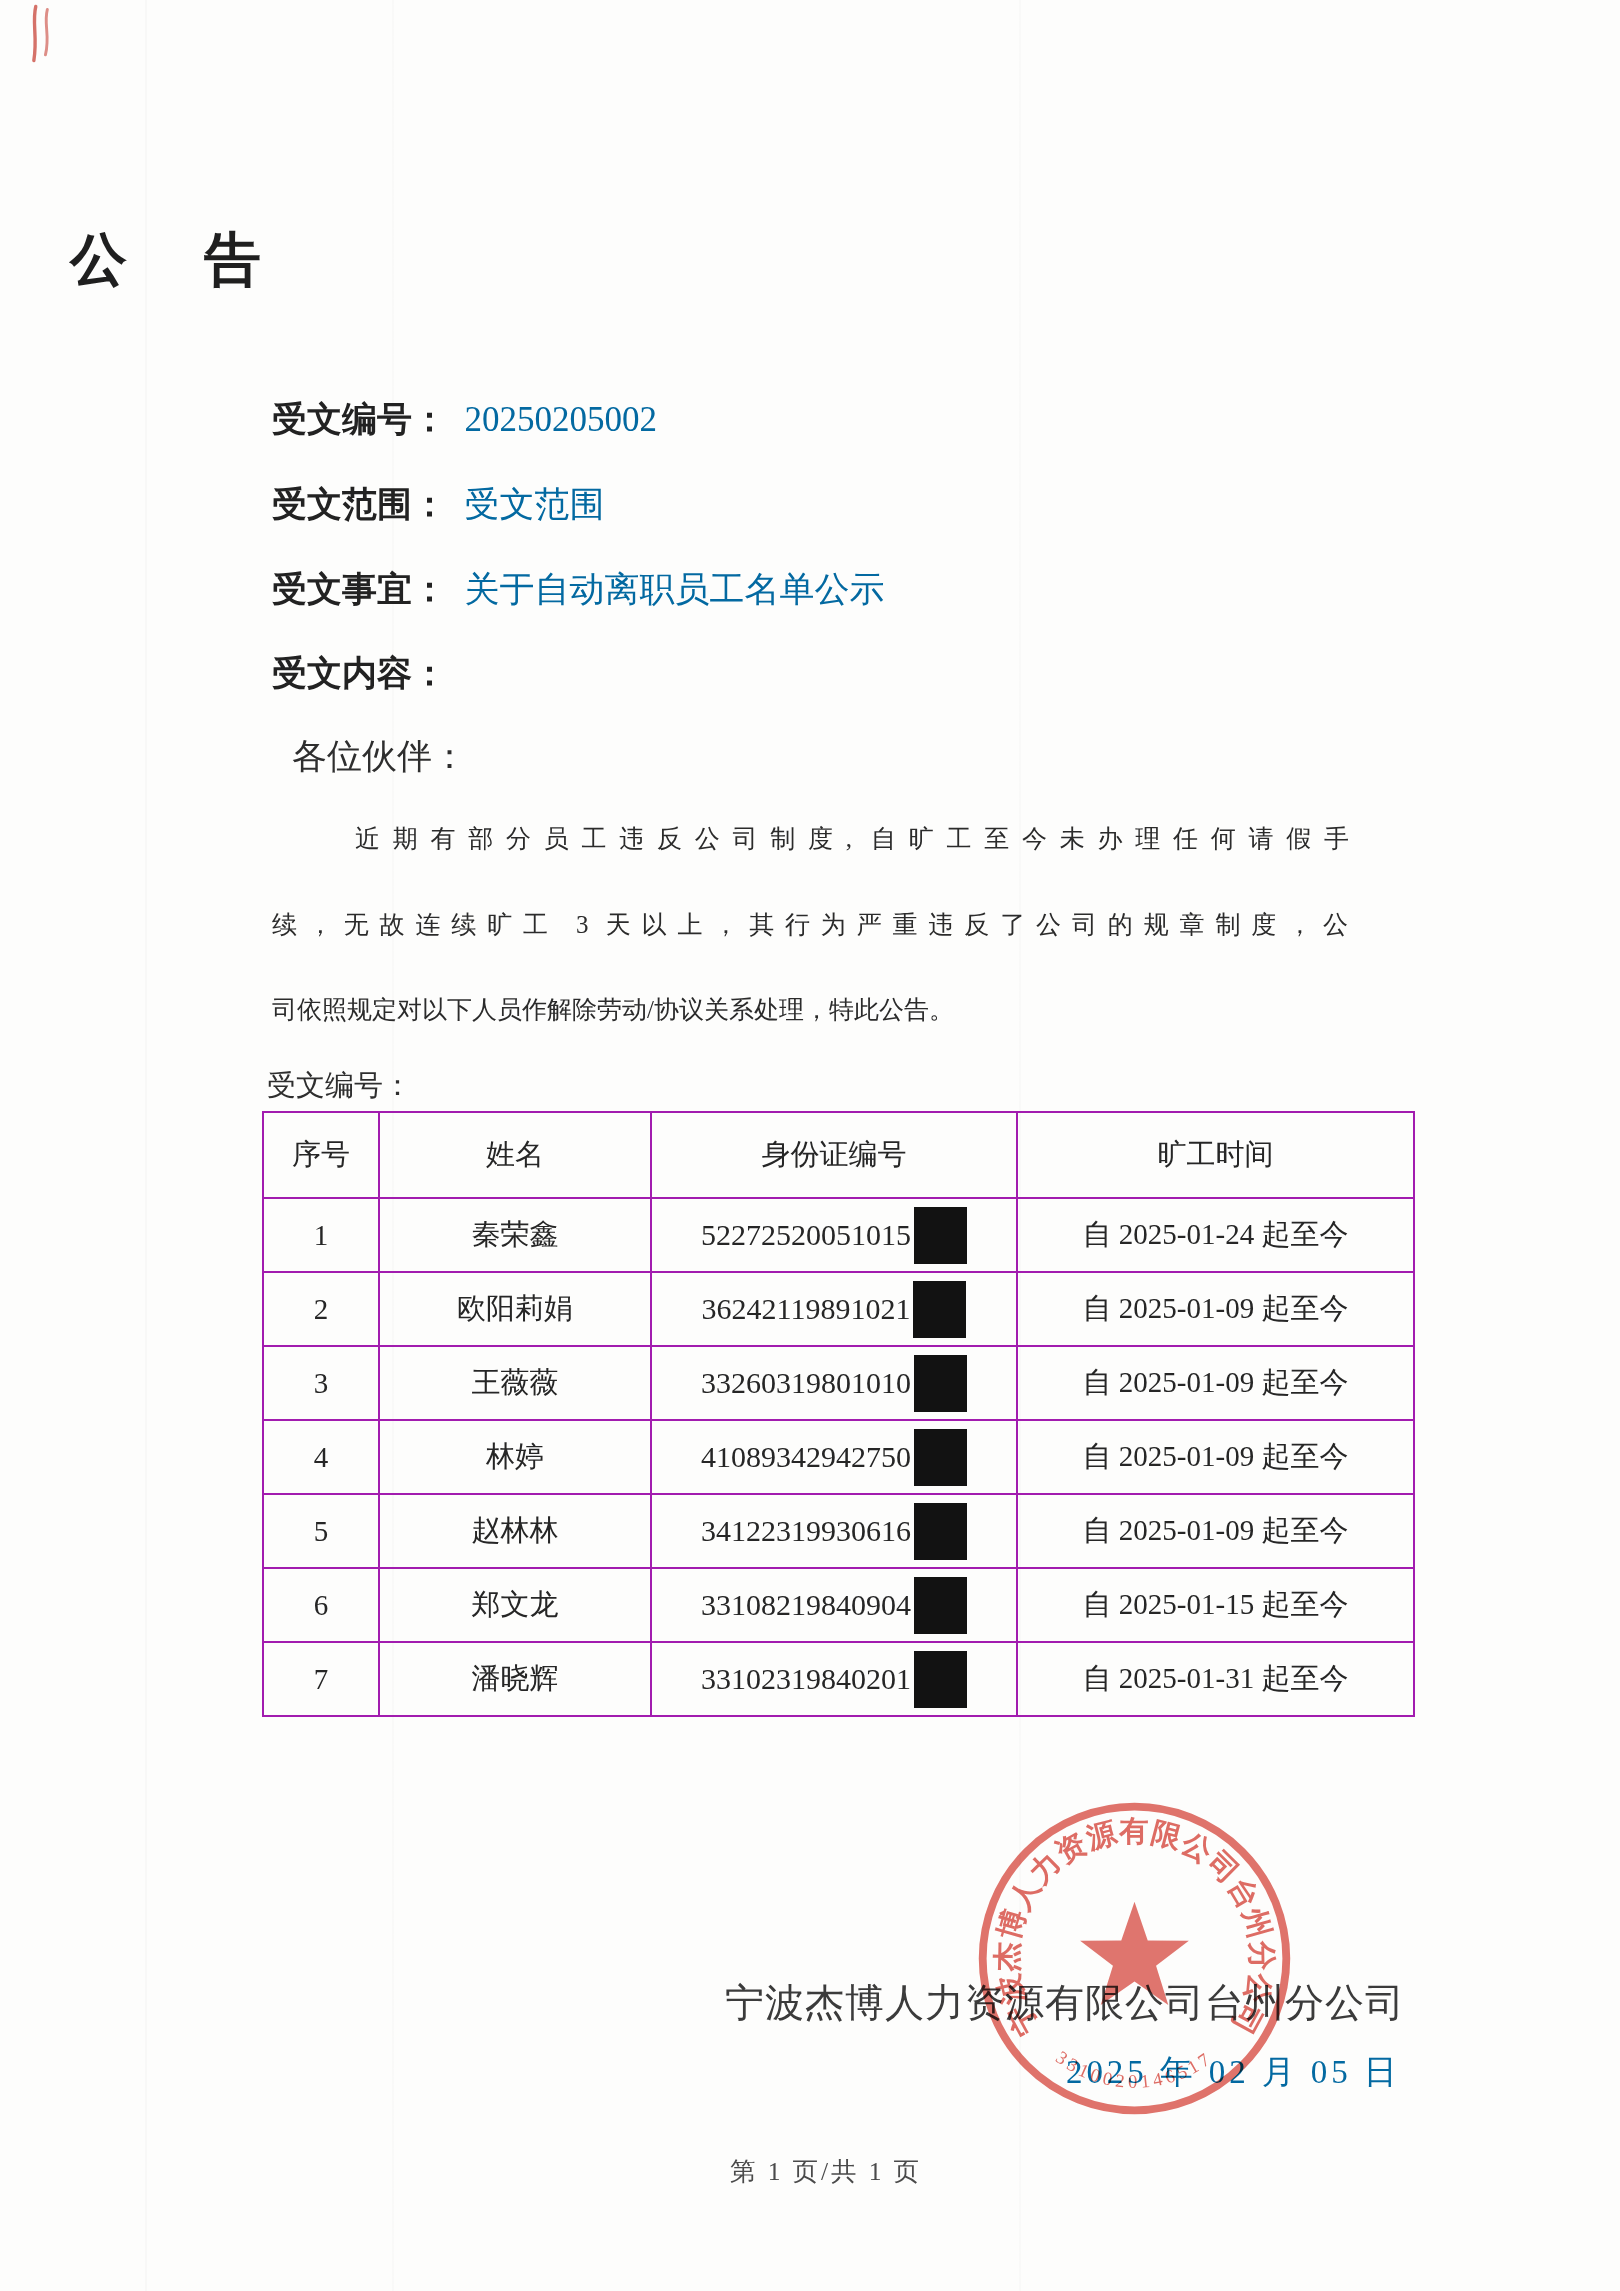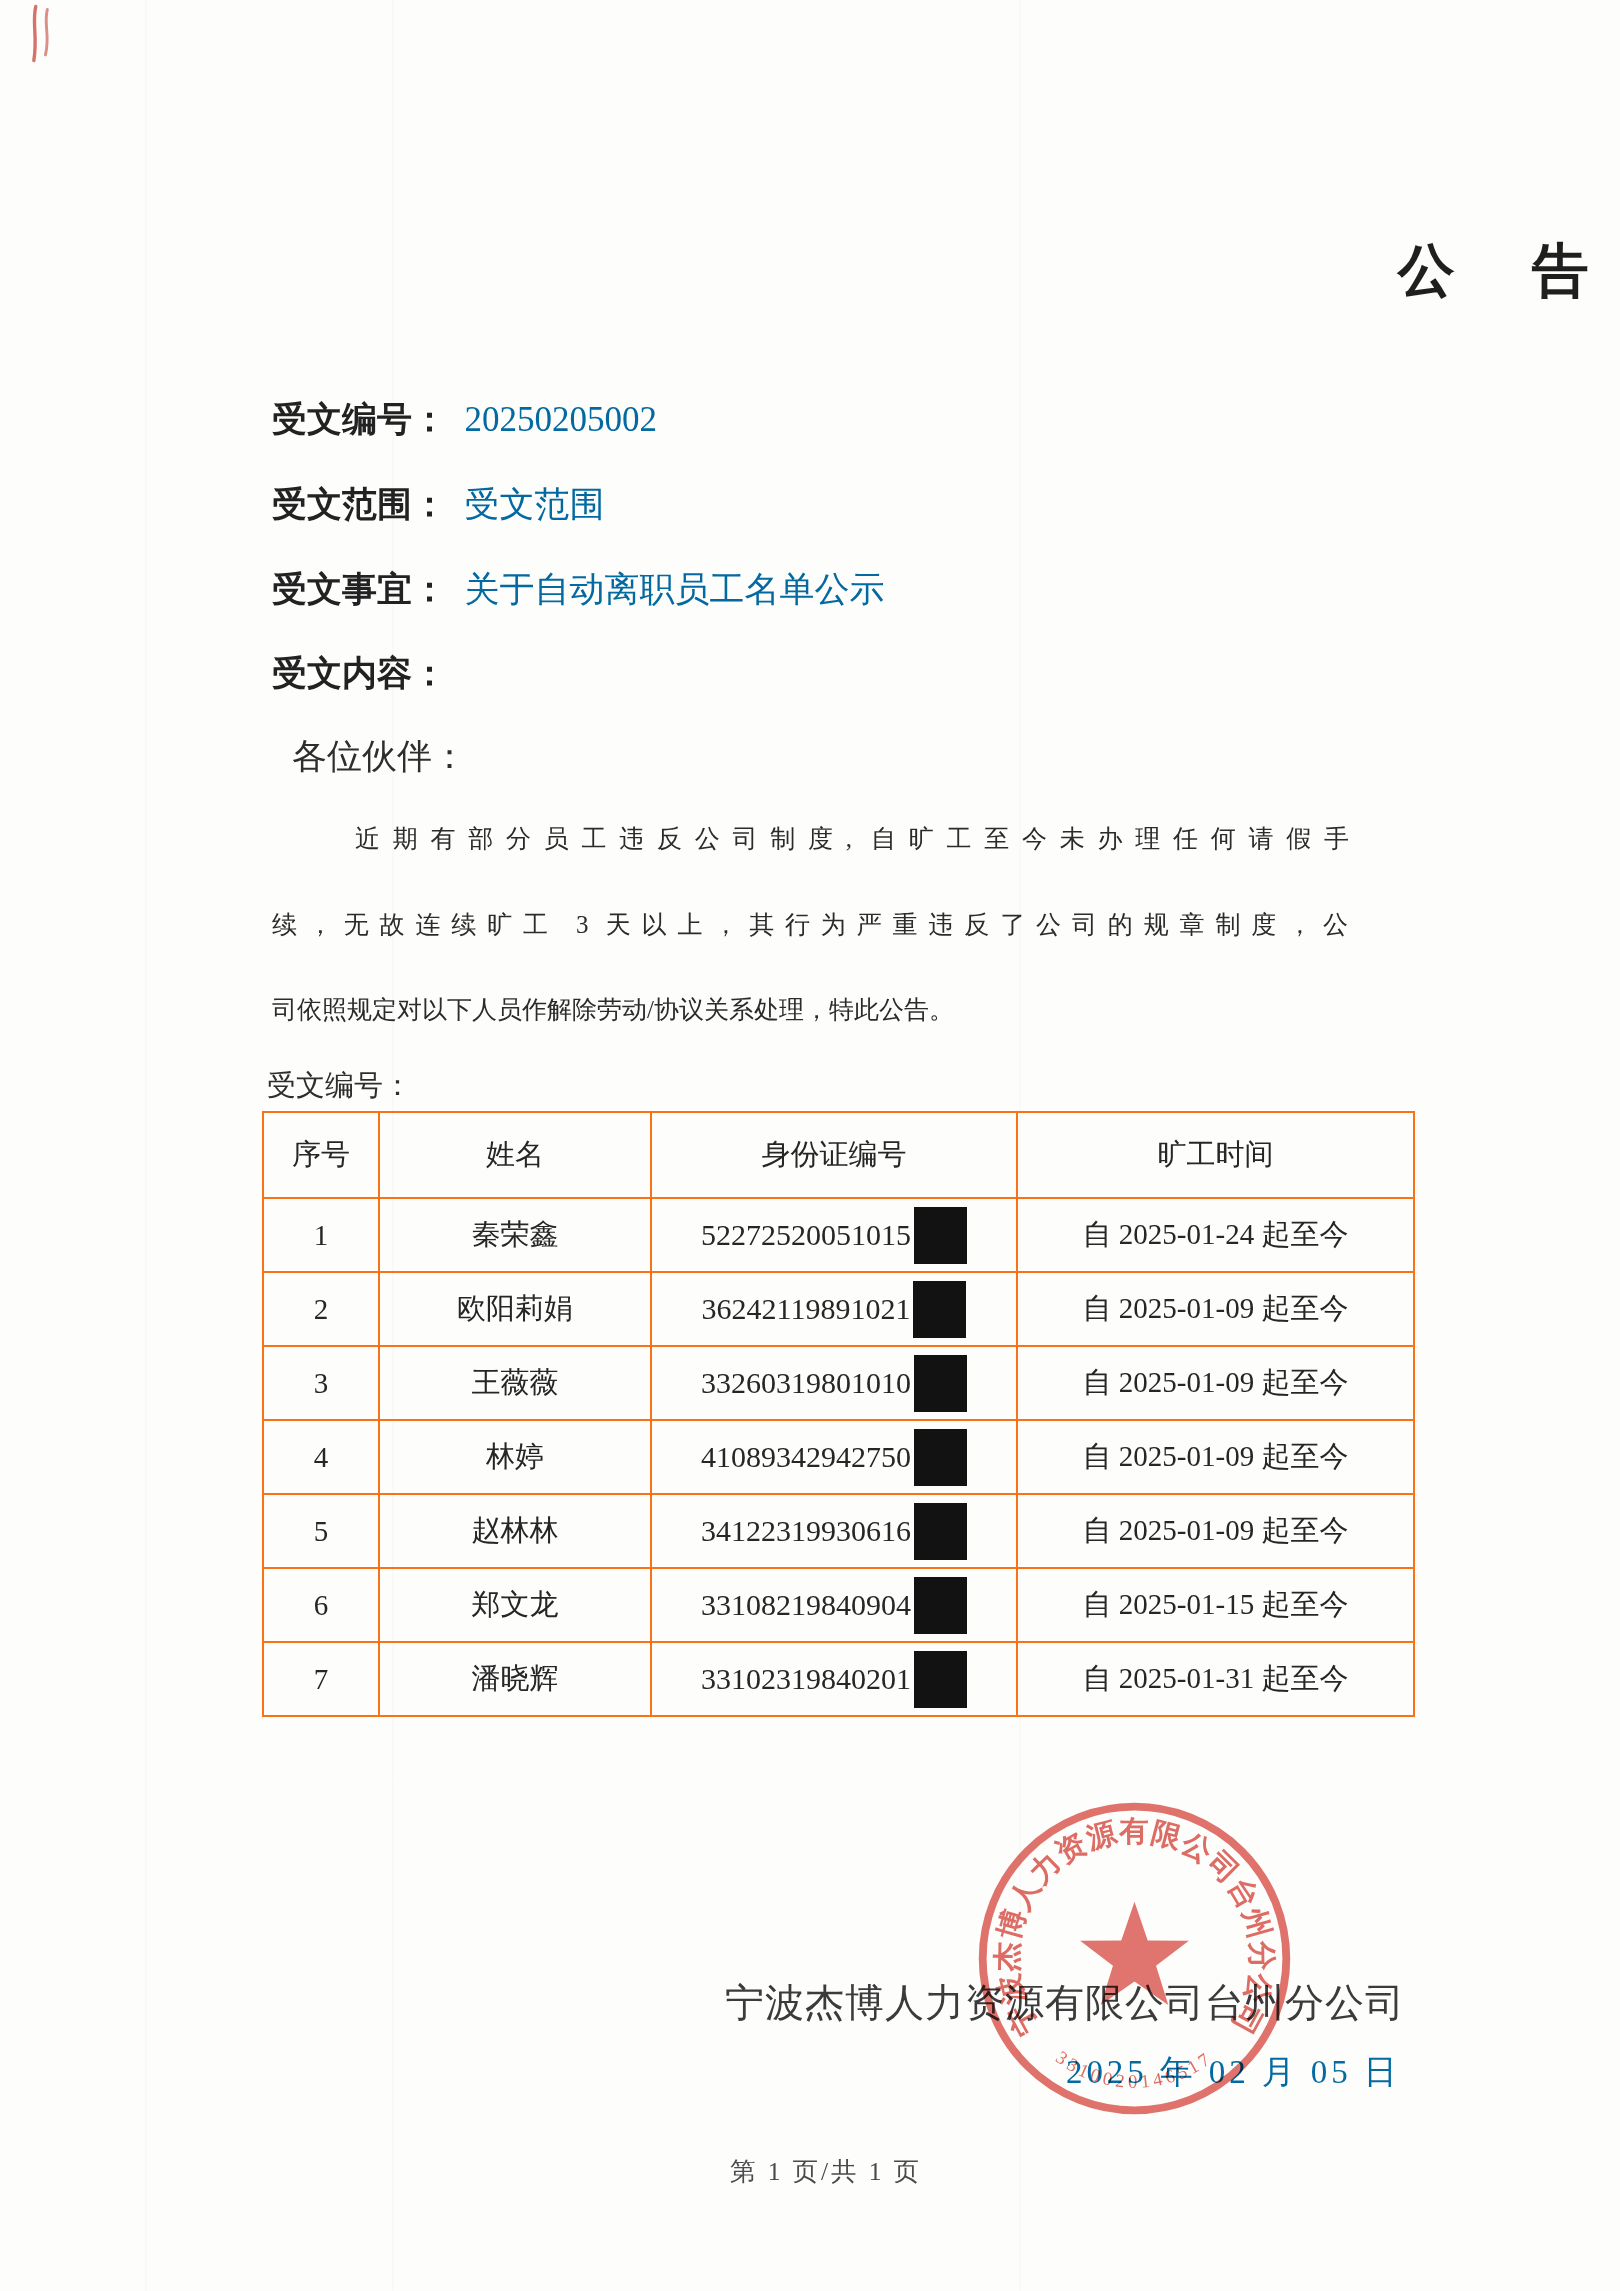--- a/index.html
+++ b/index.html
@@ -13,38 +13,38 @@
   }
   
   .scan-streaks{
     position:absolute;inset:0;pointer-events:none;
     background:
       linear-gradient(90deg, rgba(0,0,0,0.02) 0 2px, transparent 2px) 145px 0/1620px 100% no-repeat,
       linear-gradient(90deg, rgba(0,0,0,0.015) 0 2px, transparent 2px) 392px 0/1620px 100% no-repeat,
       linear-gradient(90deg, rgba(0,0,0,0.015) 0 2px, transparent 2px) 1019px 0/1620px 100% no-repeat;
   }
   .doc-title{
-    position:absolute;left:0;top:233px;width:1620px;
-    text-align:right;padding-left:34px;box-sizing:border-box;
+    position:absolute;left:0;top:222px;width:1620px;
+    text-align:left;padding-left:70px;box-sizing:border-box;
     font-size:57px;font-weight:700;letter-spacing:0.55em;color:#1f1f1f;
   }
   .meta-row{position:absolute;left:272px;font-size:35px;white-space:nowrap;}
   .meta-label{font-weight:700;color:#222;}
   .meta-value{font-weight:400;margin-left:17.6px;color:#0369a1;}
   .salutation{position:absolute;left:272px;top:733px;font-size:35px;margin-left:20px;}
   .para-line{position:absolute;font-size:25px;color:#2b2b2b;text-align:justify;text-align-last:justify;}
   .para-line.last{text-align:left;text-align-last:left;}
   .list-intro{position:absolute;left:267px;top:1066px;font-size:29px;}
   table.roster{
     position:absolute;left:262px;top:1111px;
     border-collapse:collapse;table-layout:fixed;
     width:1150px;
   }
   table.roster td,table.roster th{
-    border:2px solid #f97316;
+    border:2px solid #a21caf;
     text-align:center;vertical-align:middle;
     font-weight:400;font-size:29px;color:#262626;
     padding:0;
   }
   table.roster th{height:84px;}
   table.roster td{height:72px;}
   .col-no{width:116px;}
   .col-name{width:272px;}
   .col-id{width:366px;}
   .col-abs{width:397px;}

